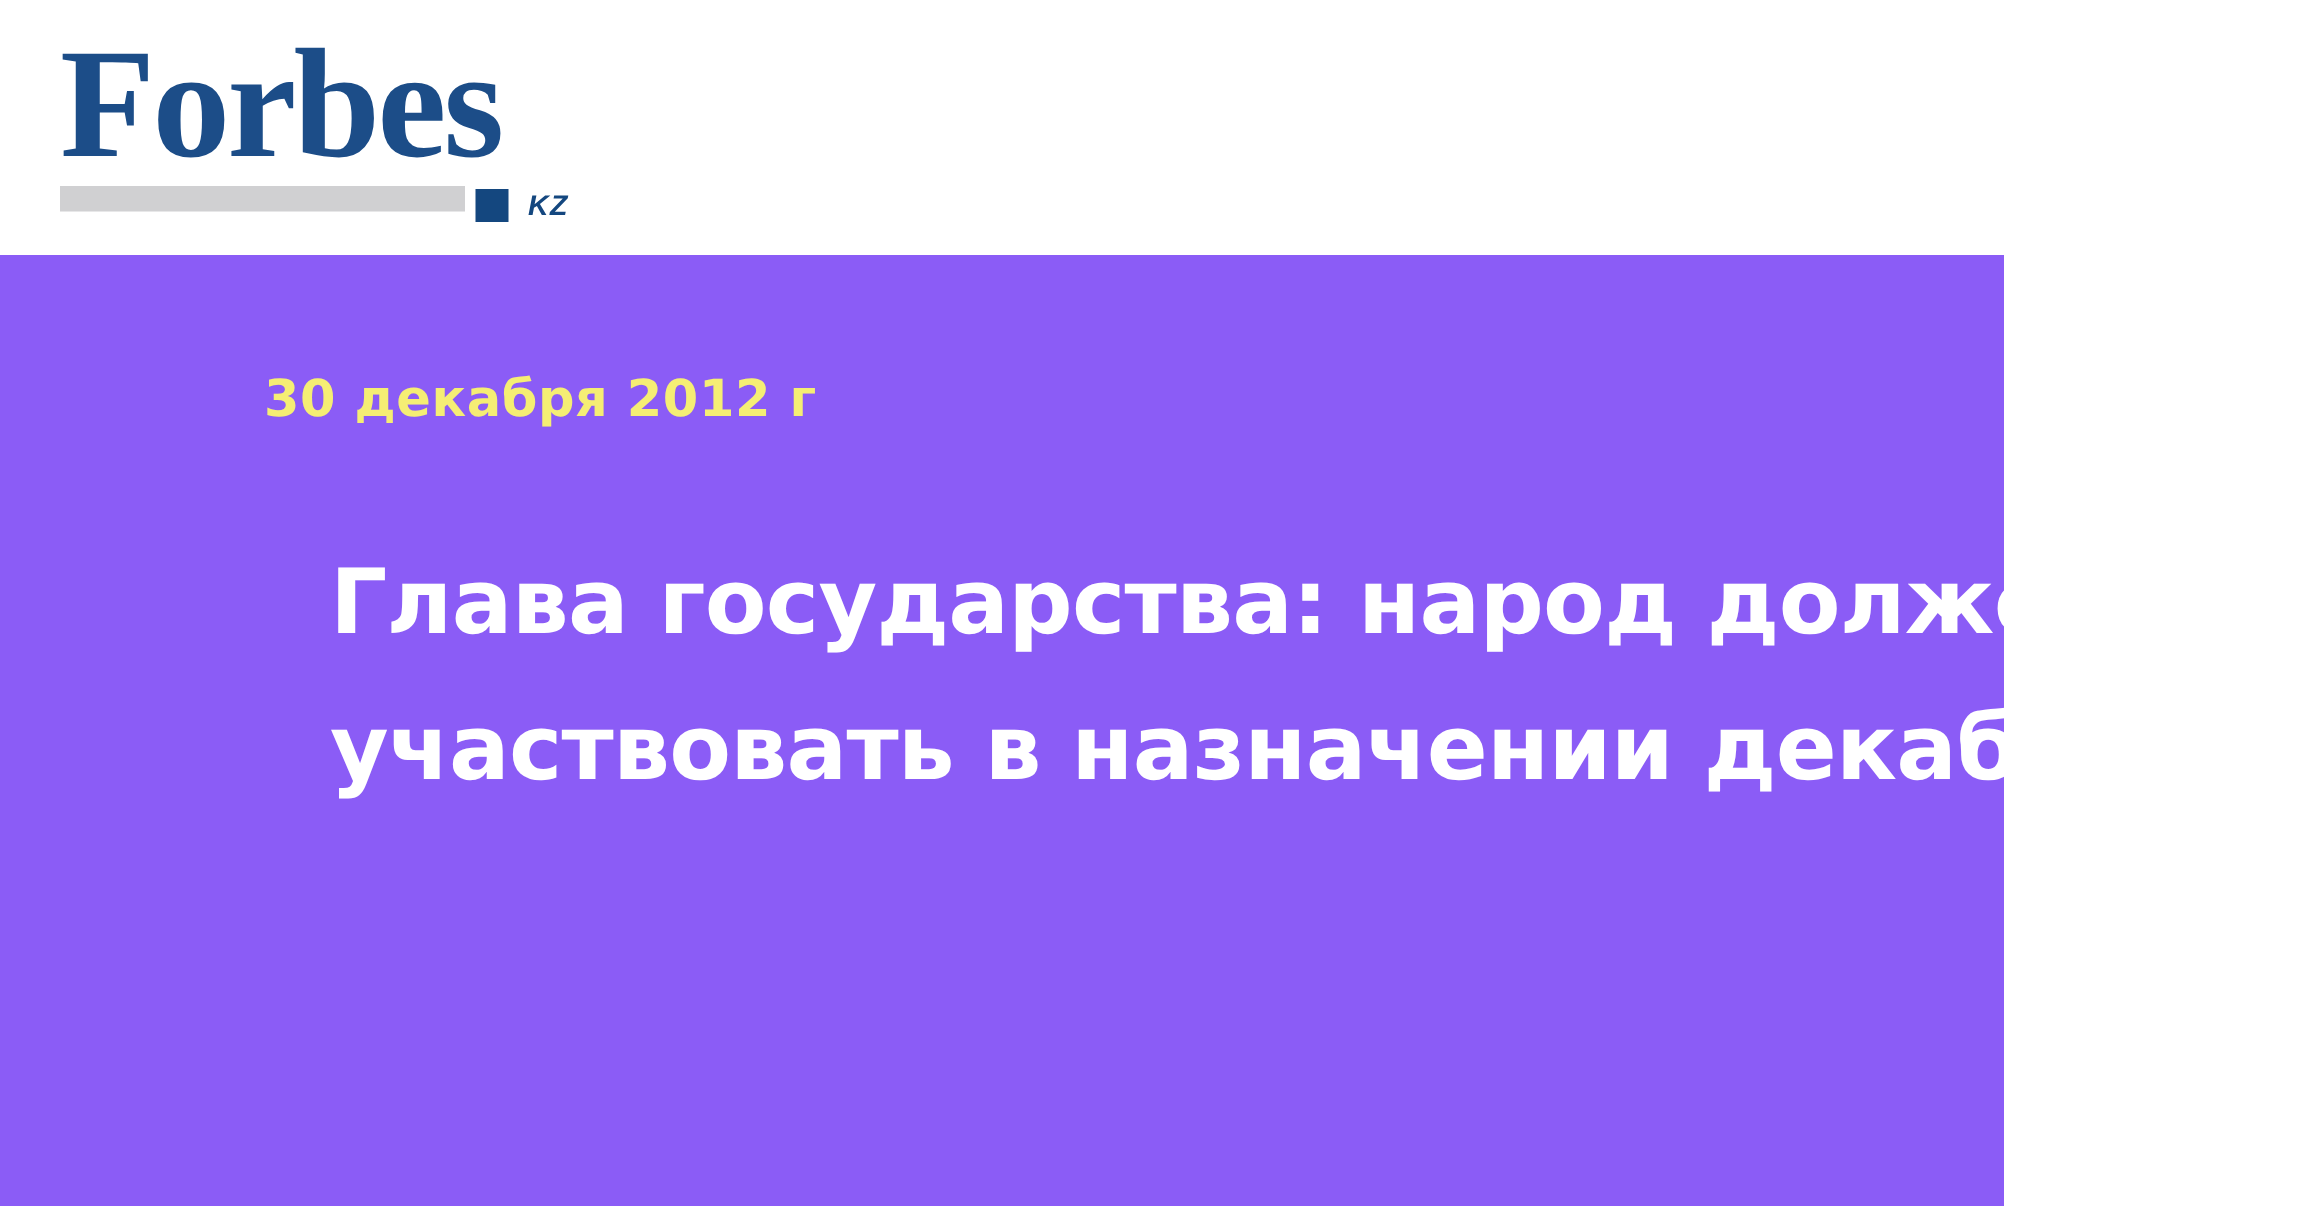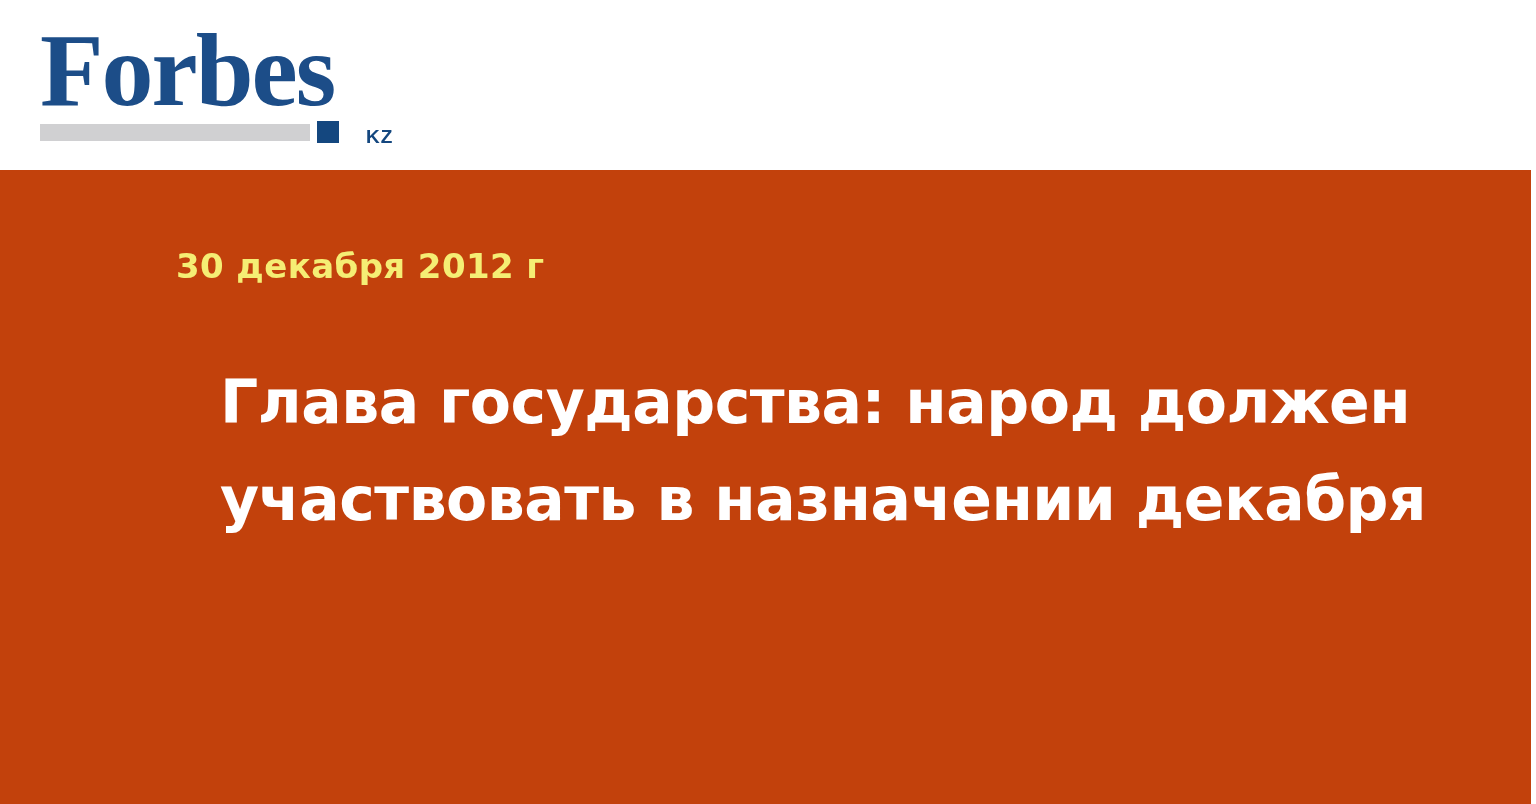--- a/index.html
+++ b/index.html
@@ -63,22 +63,23 @@
     width: 270px;
     height: 17px;
     background: #d0d0d2;
   }
 
   .logo-kz {
     position: absolute;
     left: 277px;
     top: 103px;
     display: flex;
-    align-items: flex-start;
-    gap: 27px;
+    align-items: flex-end;
+    gap: 13px;
+    font-style: italic;
   }
 
   .logo-kz-square {
     width: 22px;
     height: 22px;
     background: #14477f;
     display: block;
   }
 
   .logo-kz-text {
@@ -90,23 +91,23 @@
     color: #14477f;
     text-transform: lowercase;
     font-variant: small-caps;
   }
 
   
   .hero {
     position: absolute;
     top: 170px;
     left: 0;
-    width: 1531px;
+    width: 1336px;
     height: 634px;
-    background: #c2410c;
+    background: #8b5cf6;
   }
 
   .hero-inner {
     position: absolute;
     left: 176px;
     top: 76px;
     width: 1220px;
   }
 
   .article-date {

